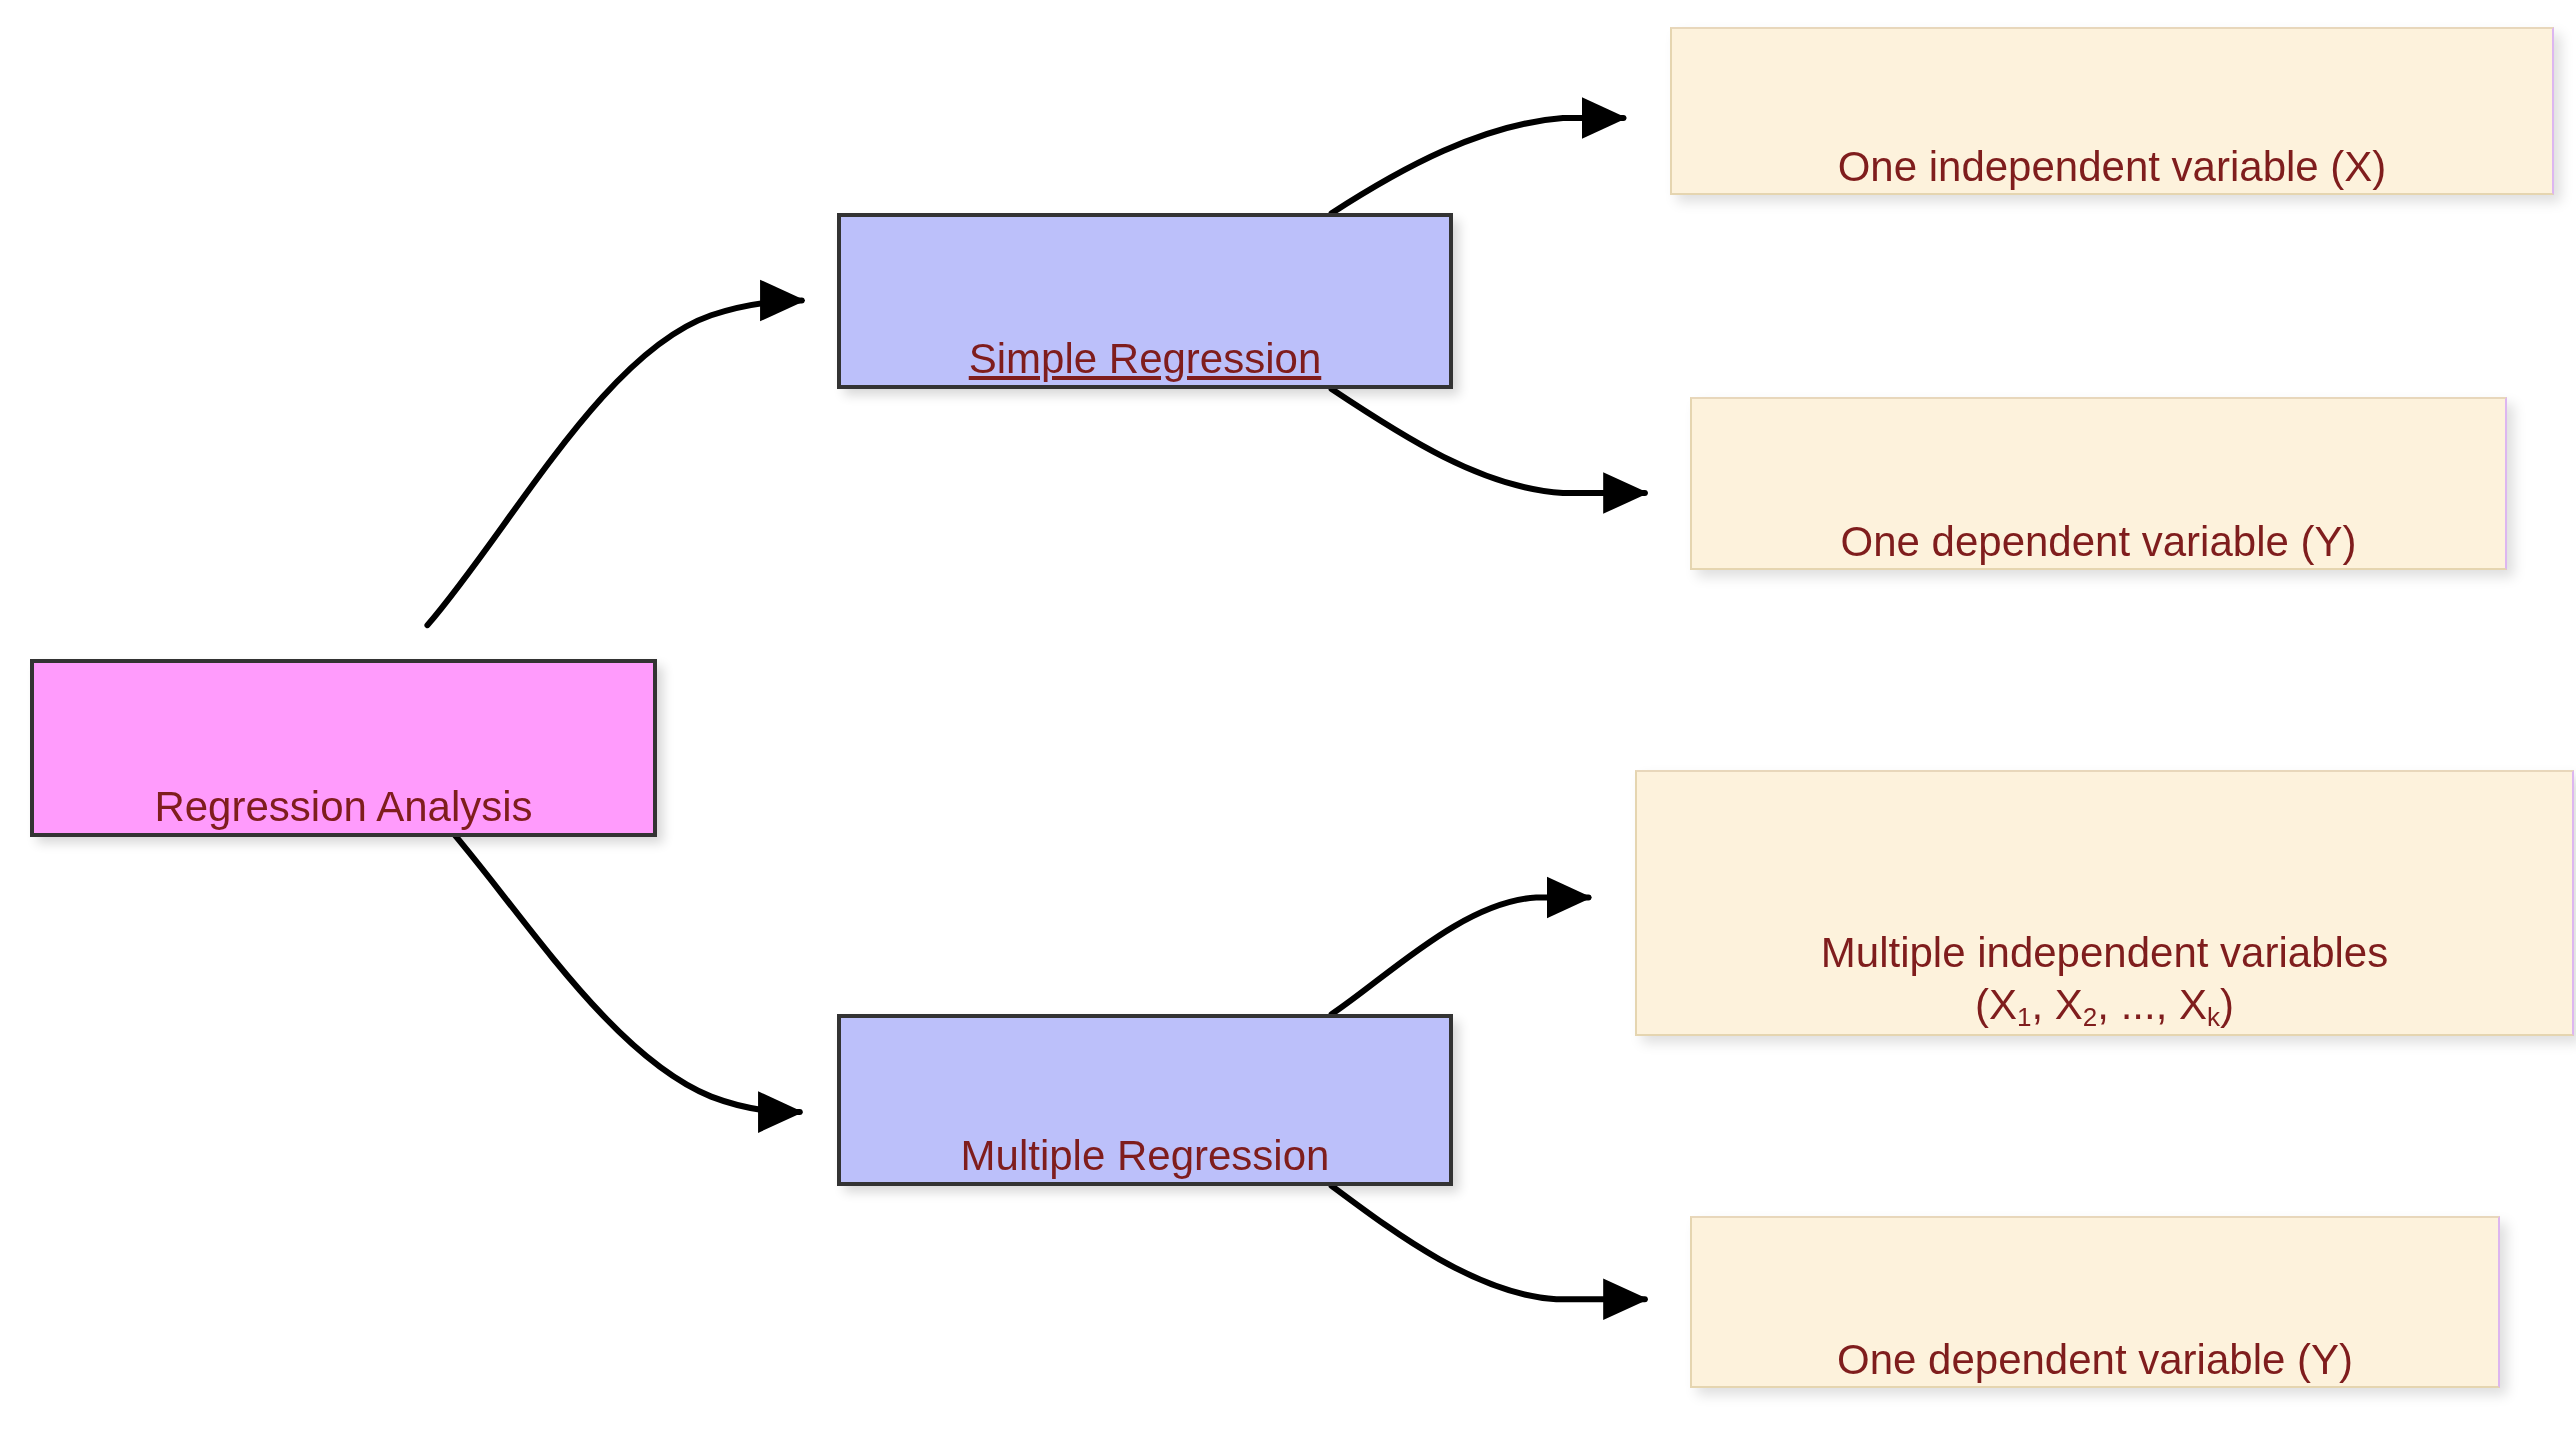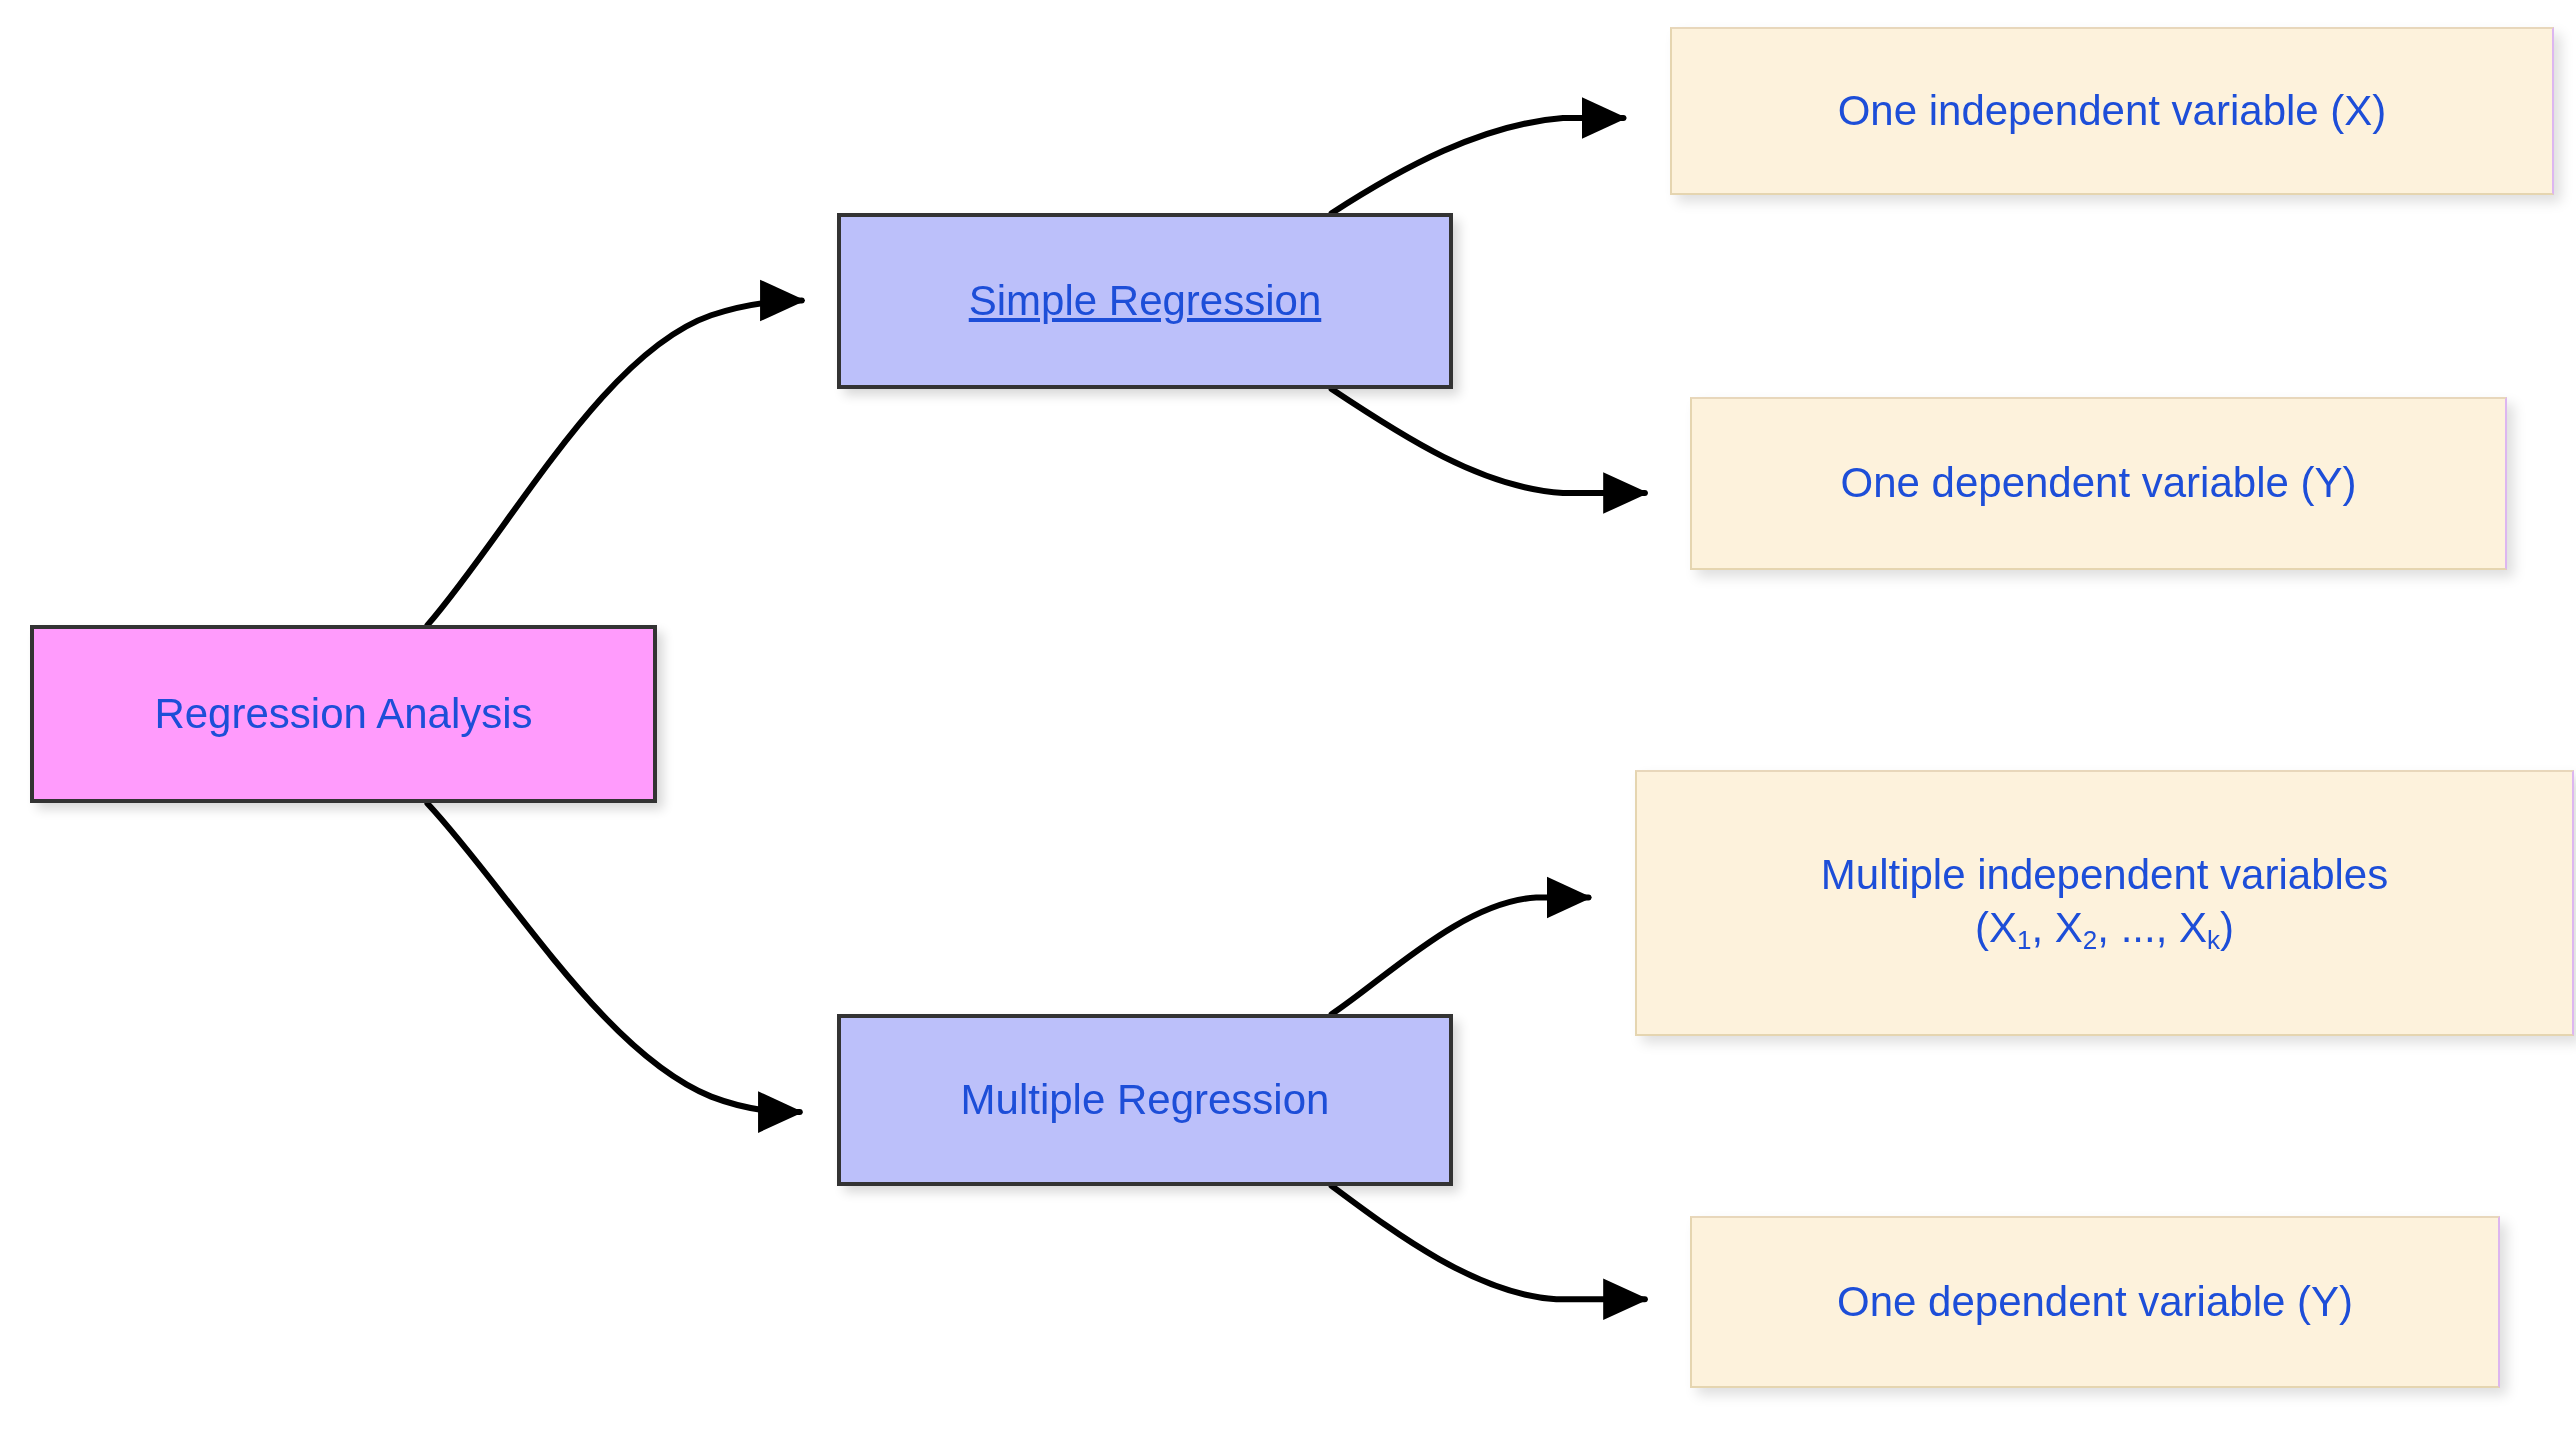--- a/index.html
+++ b/index.html
@@ -23,31 +23,32 @@
     left: 0;
     top: 0;
     width: 2576px;
     height: 1430px;
     pointer-events: none;
   }
   .node {
     position: absolute;
     box-sizing: border-box;
     display: flex;
-    align-items: center;
+    align-items: flex-end;
     justify-content: center;
     text-align: center;
-    color: #1d4ed8;
+    color: #7f1d1d;
     line-height: 1.25;
   }
   .node-root {
     background: #ff9bfc;
     border: 4px solid #333333;
     box-shadow: 6.7px 6.7px 10.7px rgba(0,0,0,0.16);
     font-size: 42px;
+    margin-top: 34px;
   }
   .node-branch {
     background: #bcc0fa;
     border: 4px solid #333333;
     box-shadow: 6.7px 6.7px 10.7px rgba(0,0,0,0.16);
     font-size: 42px;
   }
   .node-leaf {
     background: #fdf2dc;
     border: 2.7px solid #e5d5b0;

